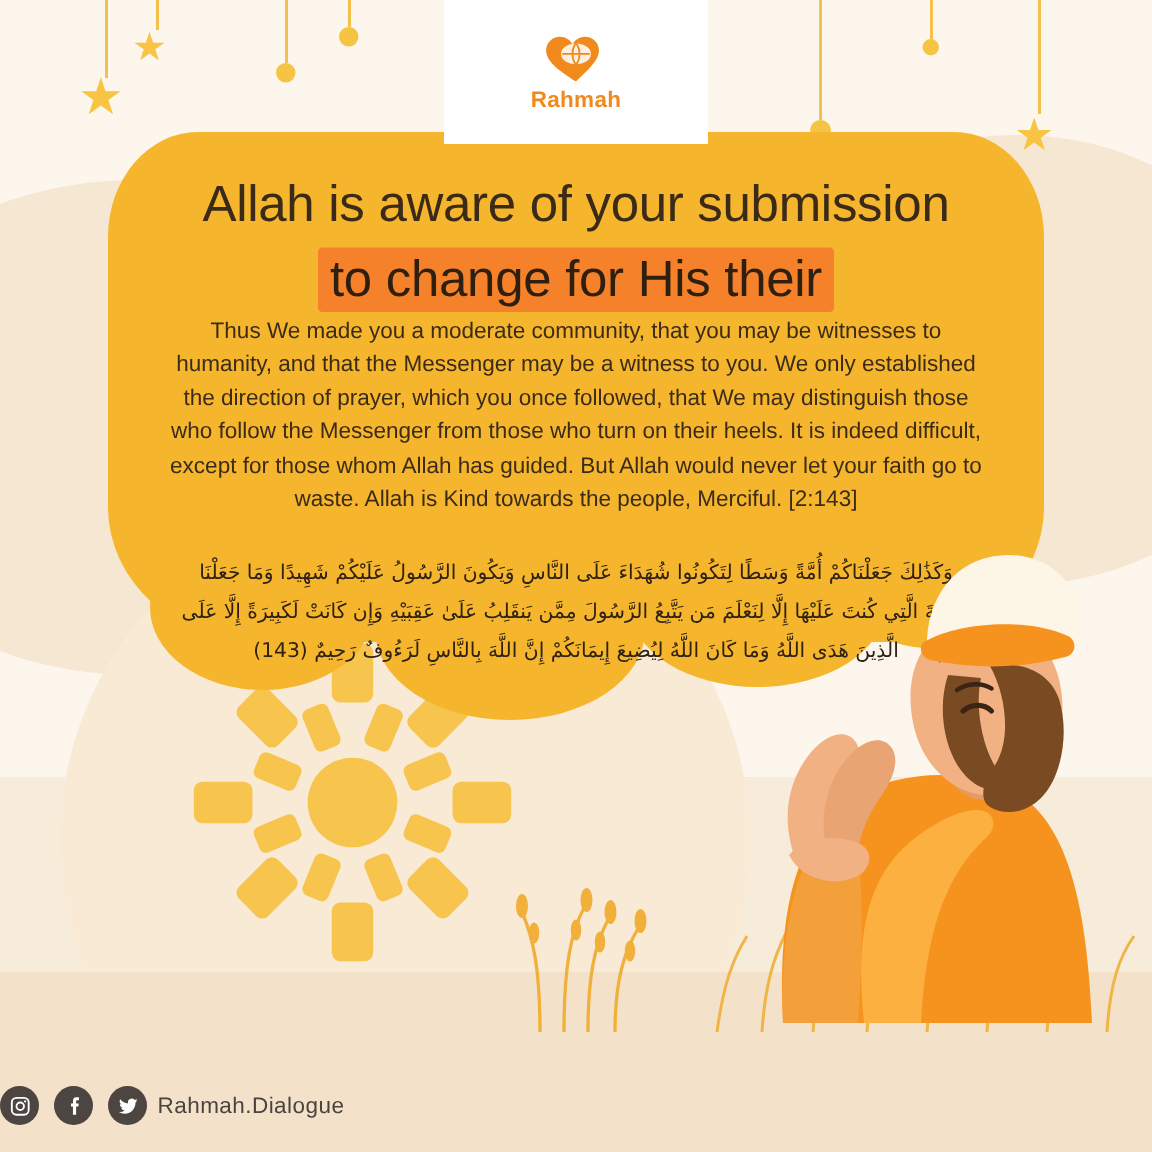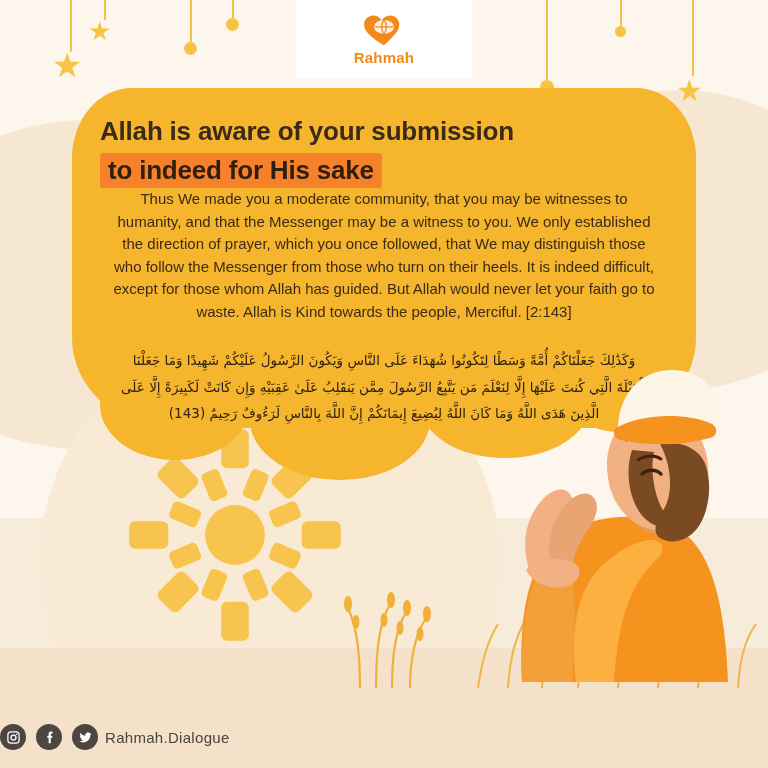--- a/index.html
+++ b/index.html
@@ -72,21 +72,21 @@
   .dot {
     position: absolute;
     border-radius: 50%;
     background: #f6c445;
   }
 
   
   .logo-card {
     position: absolute;
     left: 296px; top: 0;
-    width: 176px; height: 78px;
+    width: 176px; height: 96px;
     background: #ffffff;
     display: flex;
     flex-direction: column;
     align-items: center;
     justify-content: center;
     gap: 2px;
     z-index: 6;
   }
   .logo-mark { width: 46px; height: 34px; }
   .logo-word {
@@ -108,24 +108,24 @@
   }
   
   .lobe {
     position: absolute;
     background: #f5b52c;
     border-radius: 50%;
     z-index: 3;
   }
 
   .headline {
-    text-align: left;
+    text-align: center;
     color: #3a2a17;
-    font-size: 26px;
-    font-weight: bold;
+    font-size: 34px;
+    font-weight: normal;
     line-height: 1.35;
     letter-spacing: -.2px;
   }
   .hl-line2 { margin-top: 4px; }
   .hl-hi {
     background: #f5812a;
     padding: 2px 8px 3px 8px;
     border-radius: 3px;
     color: #2e1f0e;
   }
@@ -245,21 +245,21 @@
 
   <div class="lobe" style="left:100px; top:350px; width:150px; height:110px;"></div>
   <div class="lobe" style="left:250px; top:360px; width:180px; height:120px;"></div>
   <div class="lobe" style="left:420px; top:350px; width:170px; height:108px;"></div>
   <div class="lobe" style="left:560px; top:340px; width:120px; height:92px;"></div>
 
   <div class="card">
     <div class="headline">
       <div>Allah is aware of your submission</div>
       <div class="hl-line2">
-        <span class="hl-hi">to indeed for His sake</span>
+        <span class="hl-hi">to change for His their</span>
       </div>
     </div>
     <div class="translation">Thus We made you a moderate community, that you may be witnesses to humanity, and that the Messenger may be a witness to you. We only established the direction of prayer, which you once followed, that We may distinguish those who follow the Messenger from those who turn on their heels. It is indeed difficult, except for those whom Allah has guided. But Allah would never let your faith go to waste. Allah is Kind towards the people, Merciful. [2:143]</div>
     <div class="arabic">وَكَذَٰلِكَ جَعَلْنَاكُمْ أُمَّةً وَسَطًا لِتَكُونُوا شُهَدَاءَ عَلَى النَّاسِ وَيَكُونَ الرَّسُولُ عَلَيْكُمْ شَهِيدًا وَمَا جَعَلْنَا الْقِبْلَةَ الَّتِي كُنتَ عَلَيْهَا إِلَّا لِنَعْلَمَ مَن يَتَّبِعُ الرَّسُولَ مِمَّن يَنقَلِبُ عَلَىٰ عَقِبَيْهِ وَإِن كَانَتْ لَكَبِيرَةً إِلَّا عَلَى الَّذِينَ هَدَى اللَّهُ وَمَا كَانَ اللَّهُ لِيُضِيعَ إِيمَانَكُمْ إِنَّ اللَّهَ بِالنَّاسِ لَرَءُوفٌ رَحِيمٌ (143)</div>
   </div>
 
   <svg class="grass" style="left:330px; width:120px; height:110px;" viewBox="0 0 120 110">
     <g stroke="#f0b03a" stroke-width="2.2" fill="none">
       <path d="M30 110C30 70 26 48 18 30"></path>
         <path d="M46 110C46 68 50 44 60 26"></path>

